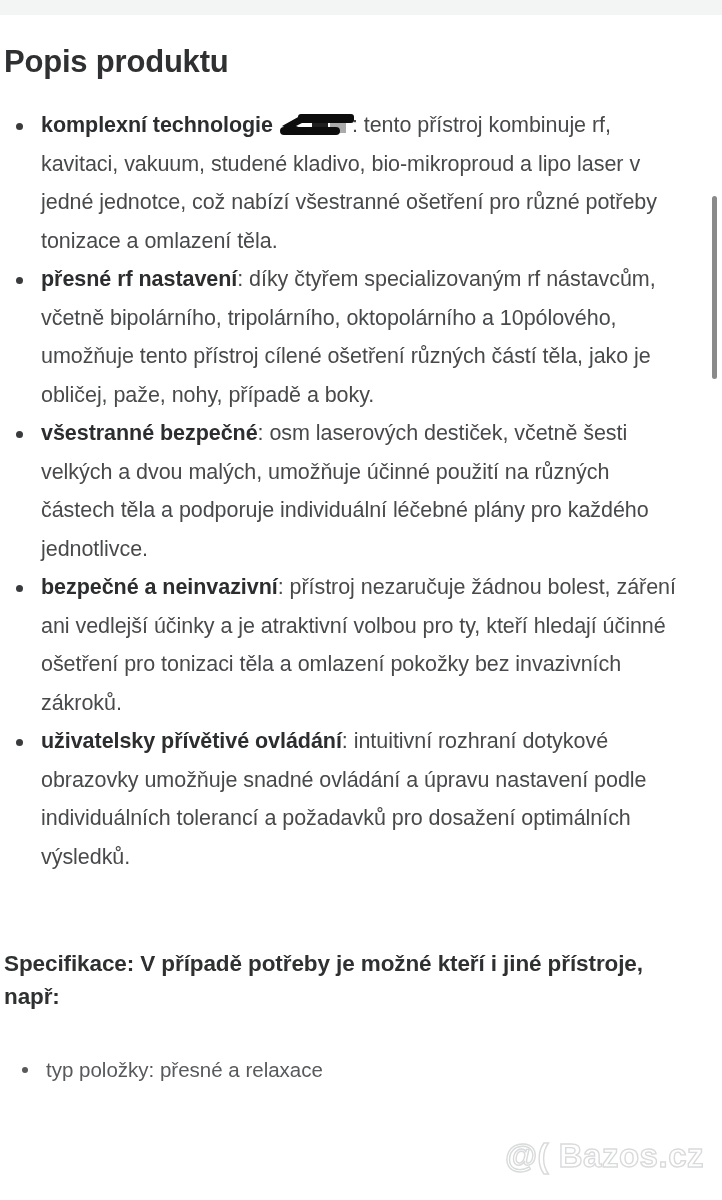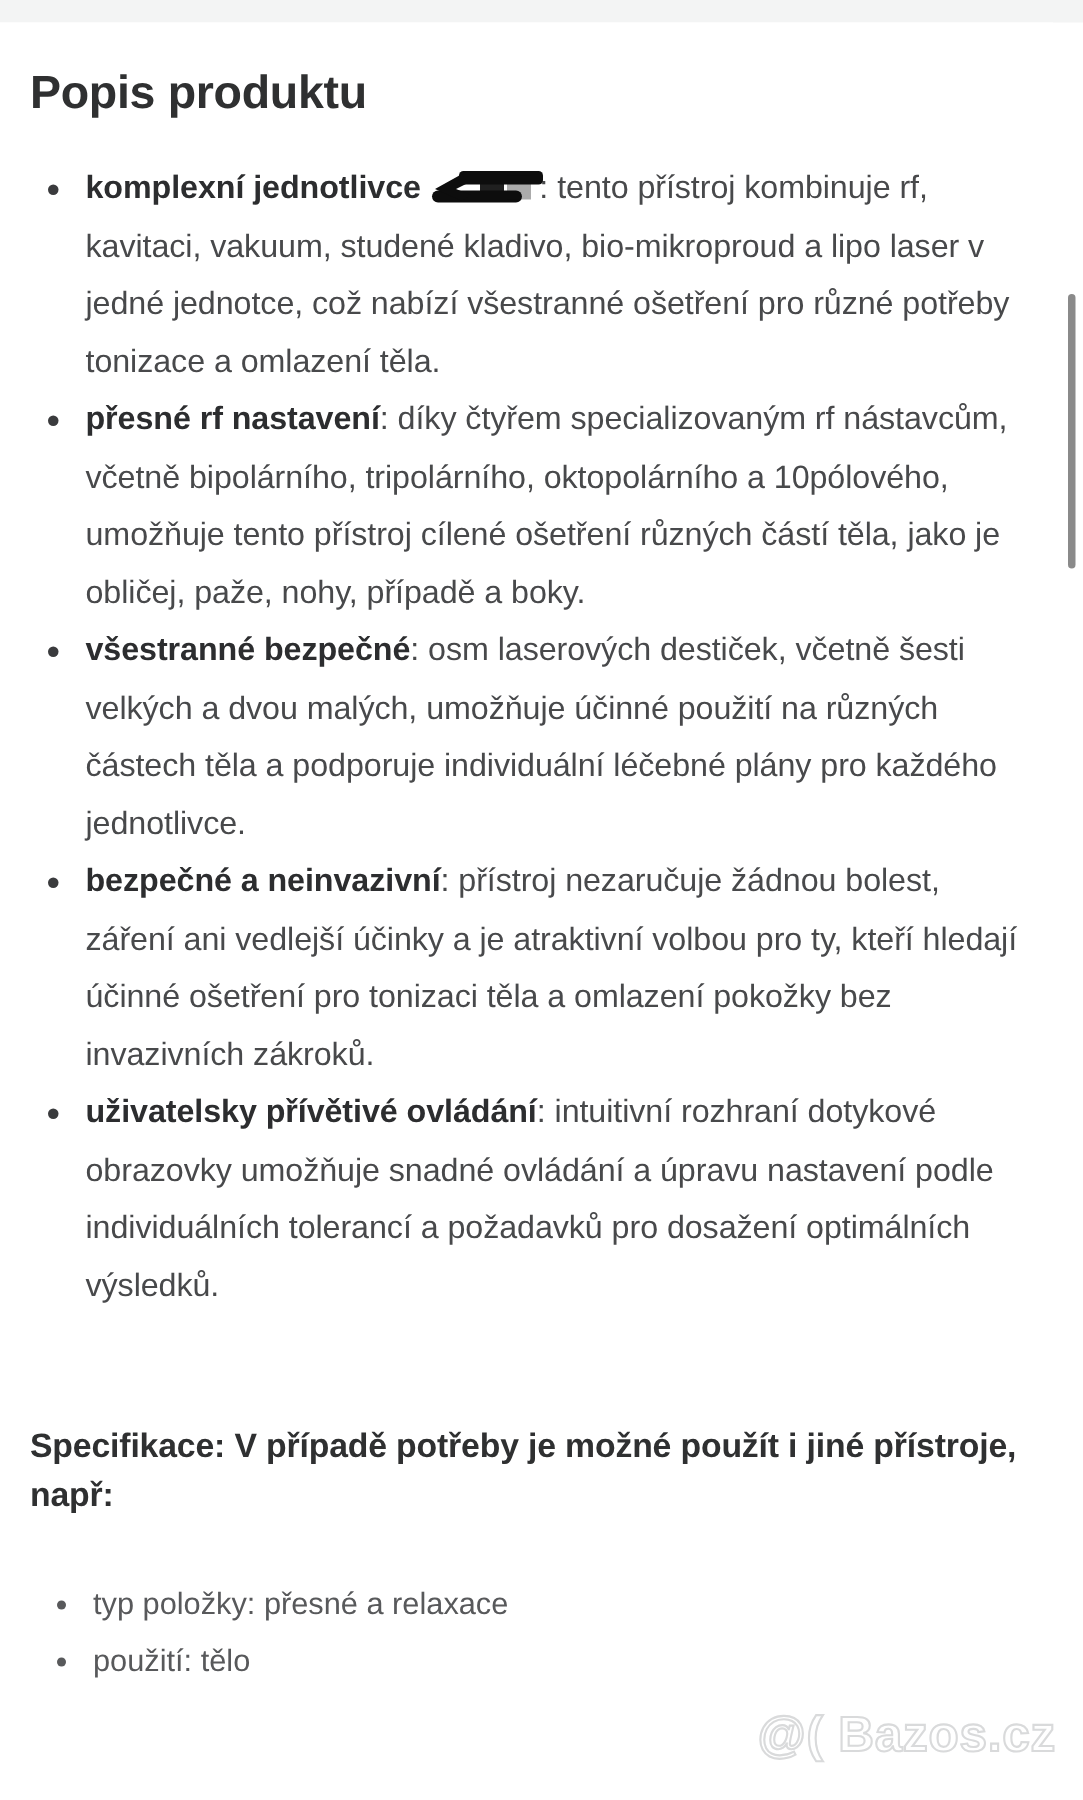--- a/index.html
+++ b/index.html
@@ -25,21 +25,21 @@
     height: 15px;
     background: #f3f4f4;
   }
 
   .page {
     position: absolute;
     top: 15px; left: 0;
     width: 702px;
     height: 1185px;
     background: #ffffff;
-    padding: 0 22px 0 20px;
+    padding: 0 22px 0 4px;
   }
 
   .page-title {
     margin: 0;
     padding-top: 28px;
     font-size: 31px;
     line-height: 38px;
     font-weight: bold;
     letter-spacing: -0.2px;
     color: #2f3031;
@@ -162,21 +162,21 @@
 
 <div class="top-strip"></div>
 
 <div class="page">
 
   <h1 class="page-title">Popis produktu</h1>
 
   <ul class="bullets primary">
 
     <li>
-      <b>komplexní jednotlivce</b><span class="redaction"><svg width="86" height="26" viewBox="0 0 86 26" xmlns="http://www.w3.org/2000/svg">
+      <b>komplexní technologie</b><span class="redaction"><svg width="86" height="26" viewBox="0 0 86 26" xmlns="http://www.w3.org/2000/svg">
            <rect x="28" y="0" width="56" height="9" rx="3" fill="#0d0d0d"></rect>
            <rect x="10" y="13" width="60" height="8" rx="4" fill="#0d0d0d"></rect>
            <path d="M30 20 L12 12 L30 2 L34 8 L26 12 L36 16 Z" fill="#0d0d0d"></path>
            <path d="M42 2 L58 2 L58 20 L42 20 Z" fill="#0d0d0d" opacity="0.92"></path>
            <path d="M60 3 L76 3 L76 19 L60 19 Z" fill="#0d0d0d" opacity="0.35"></path>
          </svg></span><span>: tento přístroj kombinuje rf, kavitaci, vakuum, studené kladivo, bio-mikroproud a lipo laser v jedné jednotce, což nabízí všestranné ošetření pro různé potřeby tonizace a omlazení těla.</span>
     </li>
 
     <li>
       <b>přesné rf nastavení</b><span>: díky čtyřem specializovaným rf nástavcům, včetně bipolárního, tripolárního, oktopolárního a 10pólového, umožňuje tento přístroj cílené ošetření různých částí těla, jako je obličej, paže, nohy, případě a boky.</span>
@@ -189,25 +189,24 @@
     <li>
       <b>bezpečné a neinvazivní</b><span>: přístroj nezaručuje žádnou bolest, záření ani vedlejší účinky a je atraktivní volbou pro ty, kteří hledají účinné ošetření pro tonizaci těla a omlazení pokožky bez invazivních zákroků.</span>
     </li>
 
     <li>
       <b>uživatelsky přívětivé ovládání</b><span>: intuitivní rozhraní dotykové obrazovky umožňuje snadné ovládání a úpravu nastavení podle individuálních tolerancí a požadavků pro dosažení optimálních výsledků.</span>
     </li>
 
   </ul>
 
-  <h2 class="spec-heading">Specifikace: V případě potřeby je možné použít i jiné přístroje, např:</h2>
+  <h2 class="spec-heading">Specifikace: V případě potřeby je možné kteří i jiné přístroje, např:</h2>
 
   <ul class="bullets secondary">
     <li>typ položky: přesné a relaxace</li>
-    <li>použití: tělo</li>
   </ul>
 
 </div>
 
 <div class="scrollbar-track">
   <div class="scrollbar-thumb"></div>
 </div>
 
 <div class="watermark">@( Bazos.cz</div>
 

